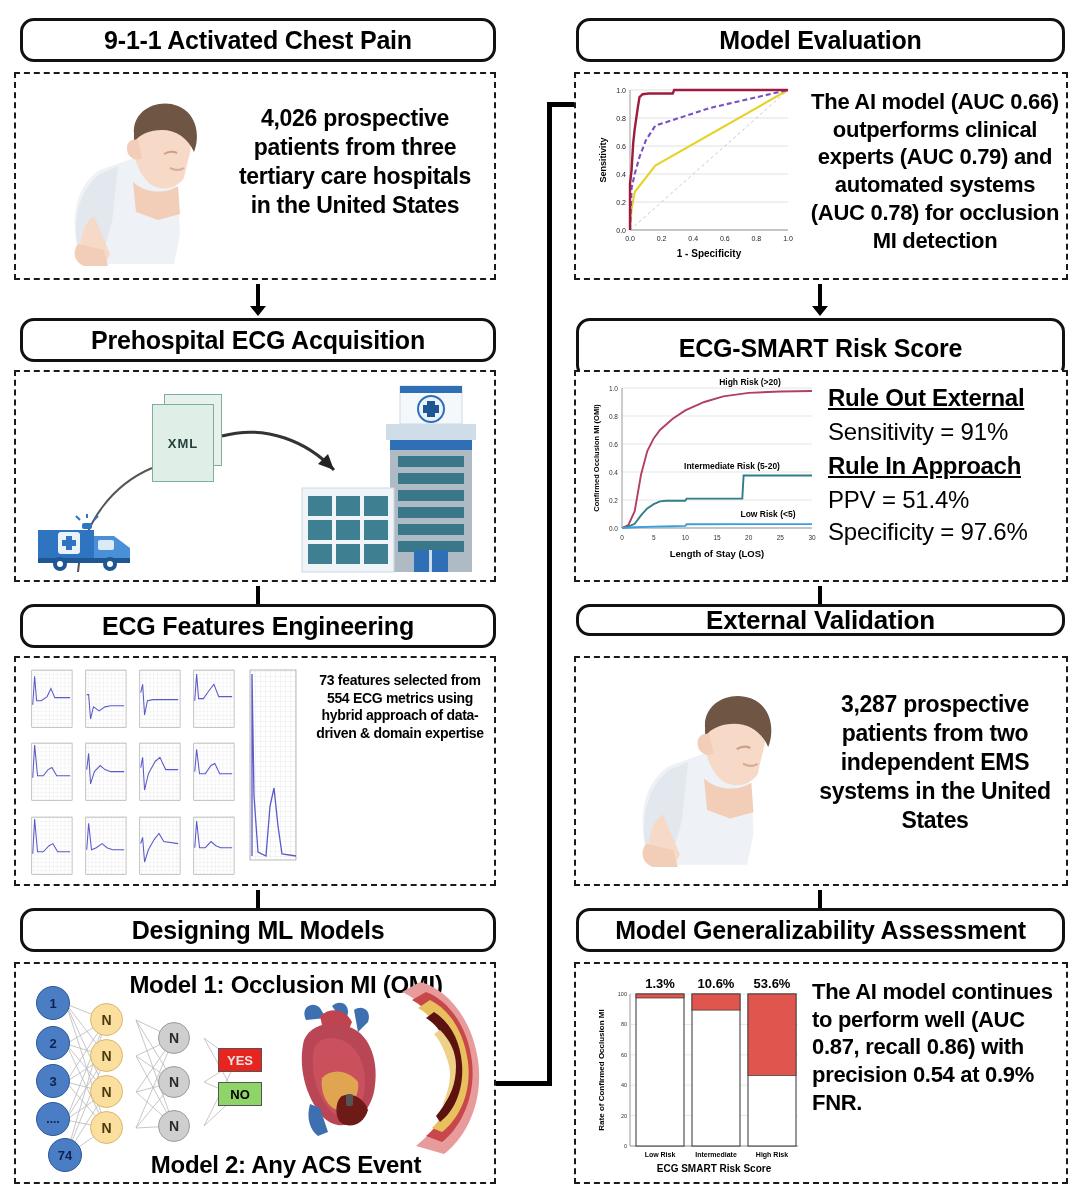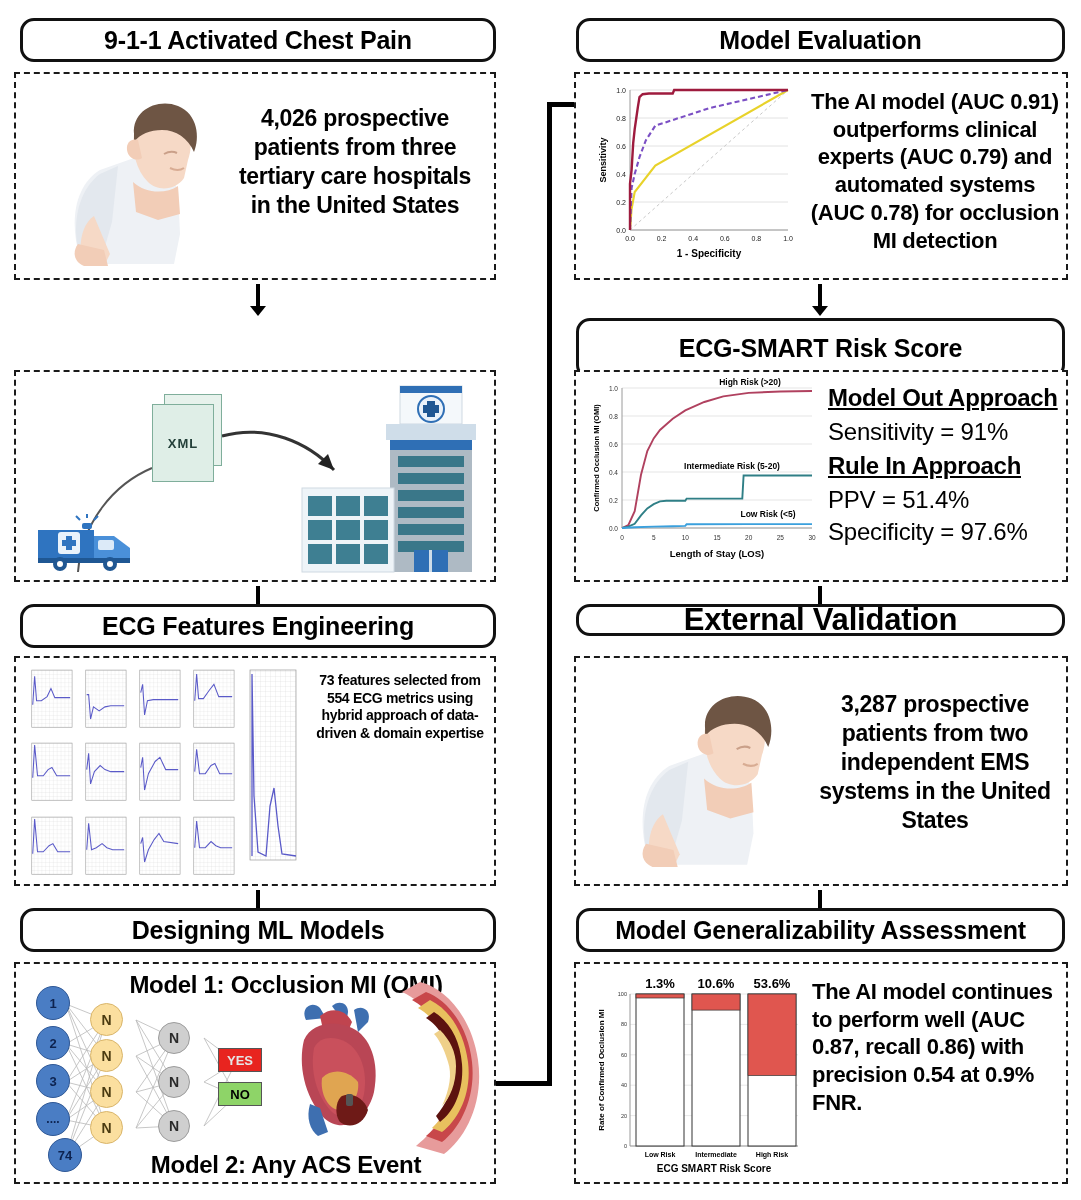--- a/index.html
+++ b/index.html
@@ -142,20 +142,23 @@
       </svg>
 
       <div class="stmt" style="left:210px;top:30px;width:258px;font-size:23px;">4,026 prospective patients from three tertiary care hospitals in the United States</div>
     </div>
 
     <div class="arrow-v" style="left:250px;top:284px;height:32px;">
       <div class="shaft"></div>
         <div class="head"></div>
     </div>
 
+    <div class="hdr hdr-l" style="top:318px;height:44px;font-size:25px;">
+      <span>Prehospital ECG Acquisition</span>
+    </div>
 
     <div class="panel panel-l" style="top:370px;height:212px;">
 
       <svg style="position:absolute;left:0;top:0;" width="482" height="212" viewBox="0 0 482 212">
         <path d="M62 200 C66 150 98 112 136 96" stroke="#555" stroke-width="2" fill="none"></path>
         <path d="M206 64 C250 52 292 70 318 98" stroke="#333" stroke-width="3" fill="none"></path>
         <polygon points="318,98 302,92 312,82" fill="#222"></polygon>
       </svg>
 
       <div class="xmlcard back" style="left:148px;top:22px;width:58px;height:72px;"></div>
@@ -439,21 +442,21 @@
               <text x="111.2" y="161">0.4</text>
             <text x="142.8" y="161">0.6</text>
               <text x="174.4" y="161">0.8</text>
               <text x="206" y="161">1.0</text>
           </g>
           <text x="24" y="80" font-size="9" font-weight="bold" fill="#000" font-family="Liberation Sans, sans-serif" text-anchor="middle" transform="rotate(-90 24 80)">Sensitivity</text>
           <text x="127" y="177" font-size="10" font-weight="bold" fill="#000" font-family="Liberation Sans, sans-serif" text-anchor="middle">1 - Specificity</text>
         </svg>
       </div>
 
-      <div class="stmt" style="left:232px;top:14px;width:254px;font-size:22px;">The AI model (AUC 0.91) outperforms clinical experts (AUC 0.79) and automated systems (AUC 0.78) for occlusion MI detection</div>
+      <div class="stmt" style="left:232px;top:14px;width:254px;font-size:22px;">The AI model (AUC 0.66) outperforms clinical experts (AUC 0.79) and automated systems (AUC 0.78) for occlusion MI detection</div>
     </div>
 
     <div class="arrow-v" style="left:260px;top:284px;height:32px;">
       <div class="shaft"></div>
         <div class="head"></div>
     </div>
 
     <div class="hdr hdr-r" style="top:318px;height:61px;font-size:25px;">
       <span>ECG-SMART Risk Score</span>
     </div>
@@ -500,34 +503,34 @@
               <text x="168.7" y="164">20</text>
               <text x="200.3" y="164">25</text>
             <text x="232" y="164">30</text>
           </g>
           <text x="19" y="82" font-size="7.5" font-weight="bold" fill="#000" font-family="Liberation Sans, sans-serif" text-anchor="middle" transform="rotate(-90 19 82)">Confirmed Occlusion MI (OMI)</text>
           <text x="137" y="181" font-size="9.5" font-weight="bold" fill="#000" font-family="Liberation Sans, sans-serif" text-anchor="middle">Length of Stay (LOS)</text>
         </svg>
       </div>
 
       <div style="position:absolute;left:252px;top:12px;width:238px;">
-        <div style="font-size:24px;font-weight:bold;text-decoration:underline;letter-spacing:-0.3px;">Model Out Approach</div>
+        <div style="font-size:24px;font-weight:bold;text-decoration:underline;letter-spacing:-0.3px;">Rule Out External</div>
         <div style="font-size:24px;margin-top:6px;letter-spacing:-0.2px;">Sensitivity = 91%</div>
         <div style="font-size:24px;font-weight:bold;text-decoration:underline;margin-top:6px;letter-spacing:-0.3px;">Rule In Approach</div>
         <div style="font-size:24px;margin-top:6px;letter-spacing:-0.2px;">PPV = 51.4%</div>
         <div style="font-size:24px;margin-top:4px;letter-spacing:-0.2px;">Specificity = 97.6%</div>
       </div>
     </div>
 
     <div class="arrow-v" style="left:260px;top:586px;height:28px;">
       <div class="shaft"></div>
         <div class="head"></div>
     </div>
 
-    <div class="hdr hdr-r" style="top:604px;height:32px;font-size:31px;">
+    <div class="hdr hdr-r" style="top:604px;height:32px;font-size:26px;">
       <span>External Validation</span>
     </div>
 
     <div class="panel panel-r" style="top:656px;height:230px;">
 
       <svg class="person" style="left:28px;top:26px;" width="200" height="188" viewBox="0 0 190 175">
         <path d="M44 170 C30 130 36 92 62 76 L96 64 L128 70 L140 96 L142 140 L136 170 Z" fill="#eef1f5"></path>
         <path d="M44 170 C32 136 38 98 62 80 L80 72 L74 128 L62 170 Z" fill="#e3e8ee"></path>
         <path d="M96 40 C96 18 118 8 136 16 C154 24 156 50 150 66 L146 84 C138 96 120 98 110 88 C98 76 94 58 96 40 Z" fill="#f6d9c6"></path>
         <path d="M96 40 C94 16 120 4 140 12 C160 20 162 44 156 58 C150 44 138 36 124 36 C112 36 102 40 96 48 Z" fill="#6e5544"></path>

